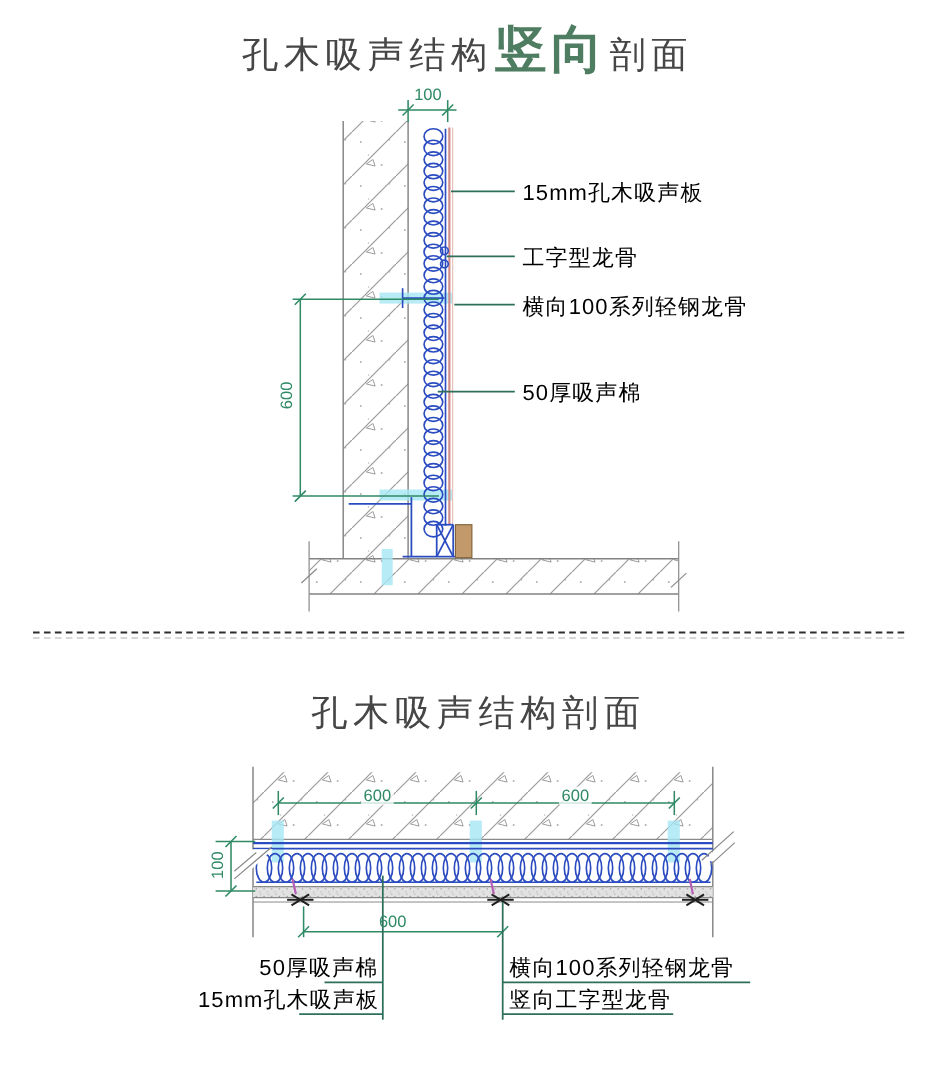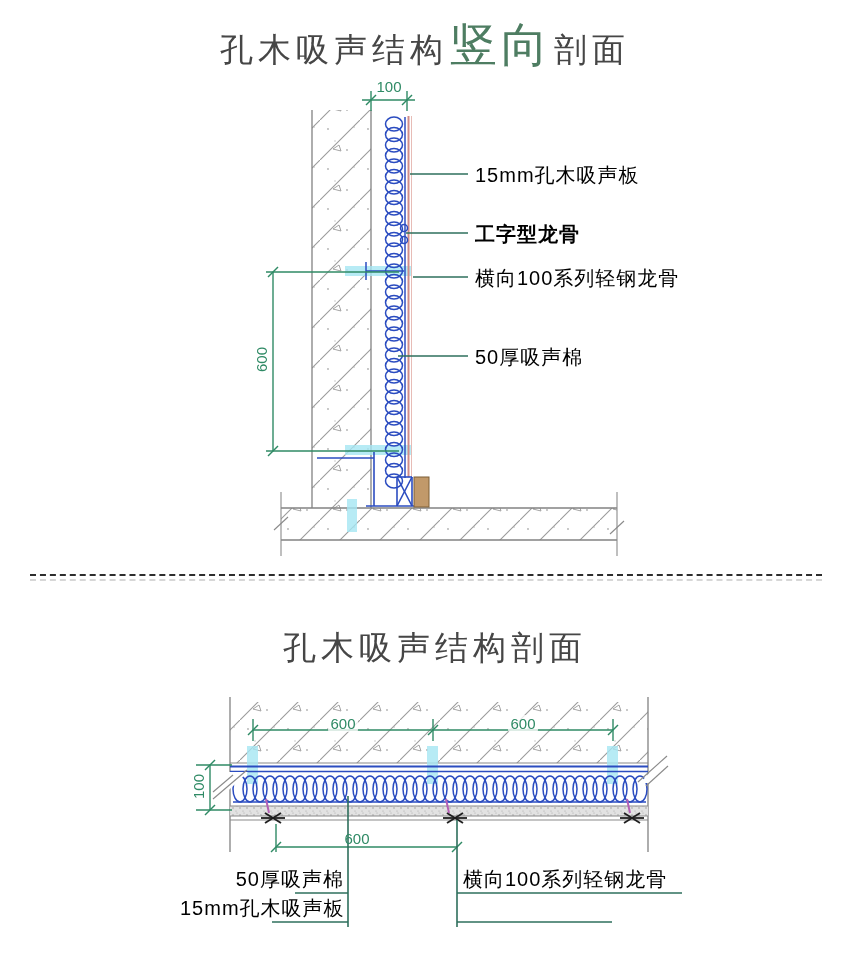--- a/index.html
+++ b/index.html
@@ -9,21 +9,21 @@
     padding-left:36px;
   }
   .layer-svg{position:absolute;left:0;top:0;z-index:1;}
   .txt{position:absolute;z-index:2;color:#3d3d3d;white-space:nowrap;}
 
   
   .title{position:absolute;left:0;width:850px;display:flex;justify-content:center;align-items:baseline;z-index:2;}
   .title-1{top:14px;padding-right:36px;}
   .title-2{top:626px;padding-left:10px;}
   .t-dark{font-size:33px;color:#464646;letter-spacing:5px;font-weight:500;}
-  .t-green{font-size:47px;color:#4e7d62;letter-spacing:4px;font-weight:400;margin:0 2px;}
+  .t-green{font-size:47px;color:#4e7d62;letter-spacing:4px;font-weight:700;margin:0 2px;}
 
   
   .callout{font-size:20px;letter-spacing:1px;color:#000000;}
   .dim{font-size:15px;color:#2f8a65;text-align:center;}
   .dim-rot{transform:rotate(-90deg);transform-origin:center;}
   .dim-bg{background:rgba(255,255,255,0.78);padding:0 2px;border-radius:2px;}
   .align-r{text-align:right;}
 
   
   .divider{position:absolute;left:30px;width:792px;top:574px;z-index:2;}
@@ -315,35 +315,36 @@
   </div>
   <div class="title title-2">
     <span class="t-dark">孔木吸声结构</span>
     <span class="t-dark">剖面</span>
   </div>
 
   <div class="txt dim" style="left:369px;top:78px;width:40px;">100</div>
   <div class="txt dim dim-rot" style="left:241px;top:351px;width:40px;">600</div>
 
   <div class="txt callout" style="left:475px;top:162px;">15mm孔木吸声板</div>
-  <div class="txt callout" style="left:475px;top:221px;font-weight:bold;">工字型龙骨</div>
+  <div class="txt callout" style="left:475px;top:221px;">工字型龙骨</div>
   <div class="txt callout" style="left:475px;top:265px;">横向100系列轻钢龙骨</div>
   <div class="txt callout" style="left:475px;top:344px;">50厚吸声棉</div>
 
   <div class="divider">
     <div class="d1"></div>
       <div class="d2"></div>
   </div>
 
   <div class="txt dim" style="left:323px;top:715px;width:40px;">
     <span class="dim-bg">600</span>
   </div>
   <div class="txt dim" style="left:503px;top:715px;width:40px;">
     <span class="dim-bg">600</span>
   </div>
   <div class="txt dim dim-rot" style="left:178px;top:778px;width:40px;">100</div>
   <div class="txt dim" style="left:337px;top:830px;width:40px;">600</div>
 
   <div class="txt callout align-r" style="left:180px;top:866px;width:164px;">50厚吸声棉</div>
   <div class="txt callout align-r" style="left:180px;top:895px;width:164px;">15mm孔木吸声板</div>
   <div class="txt callout" style="left:463px;top:866px;">横向100系列轻钢龙骨</div>
+  <div class="txt callout" style="left:463px;top:895px;">竖向工字型龙骨</div>
 
 </div>
 
 </body></html>

